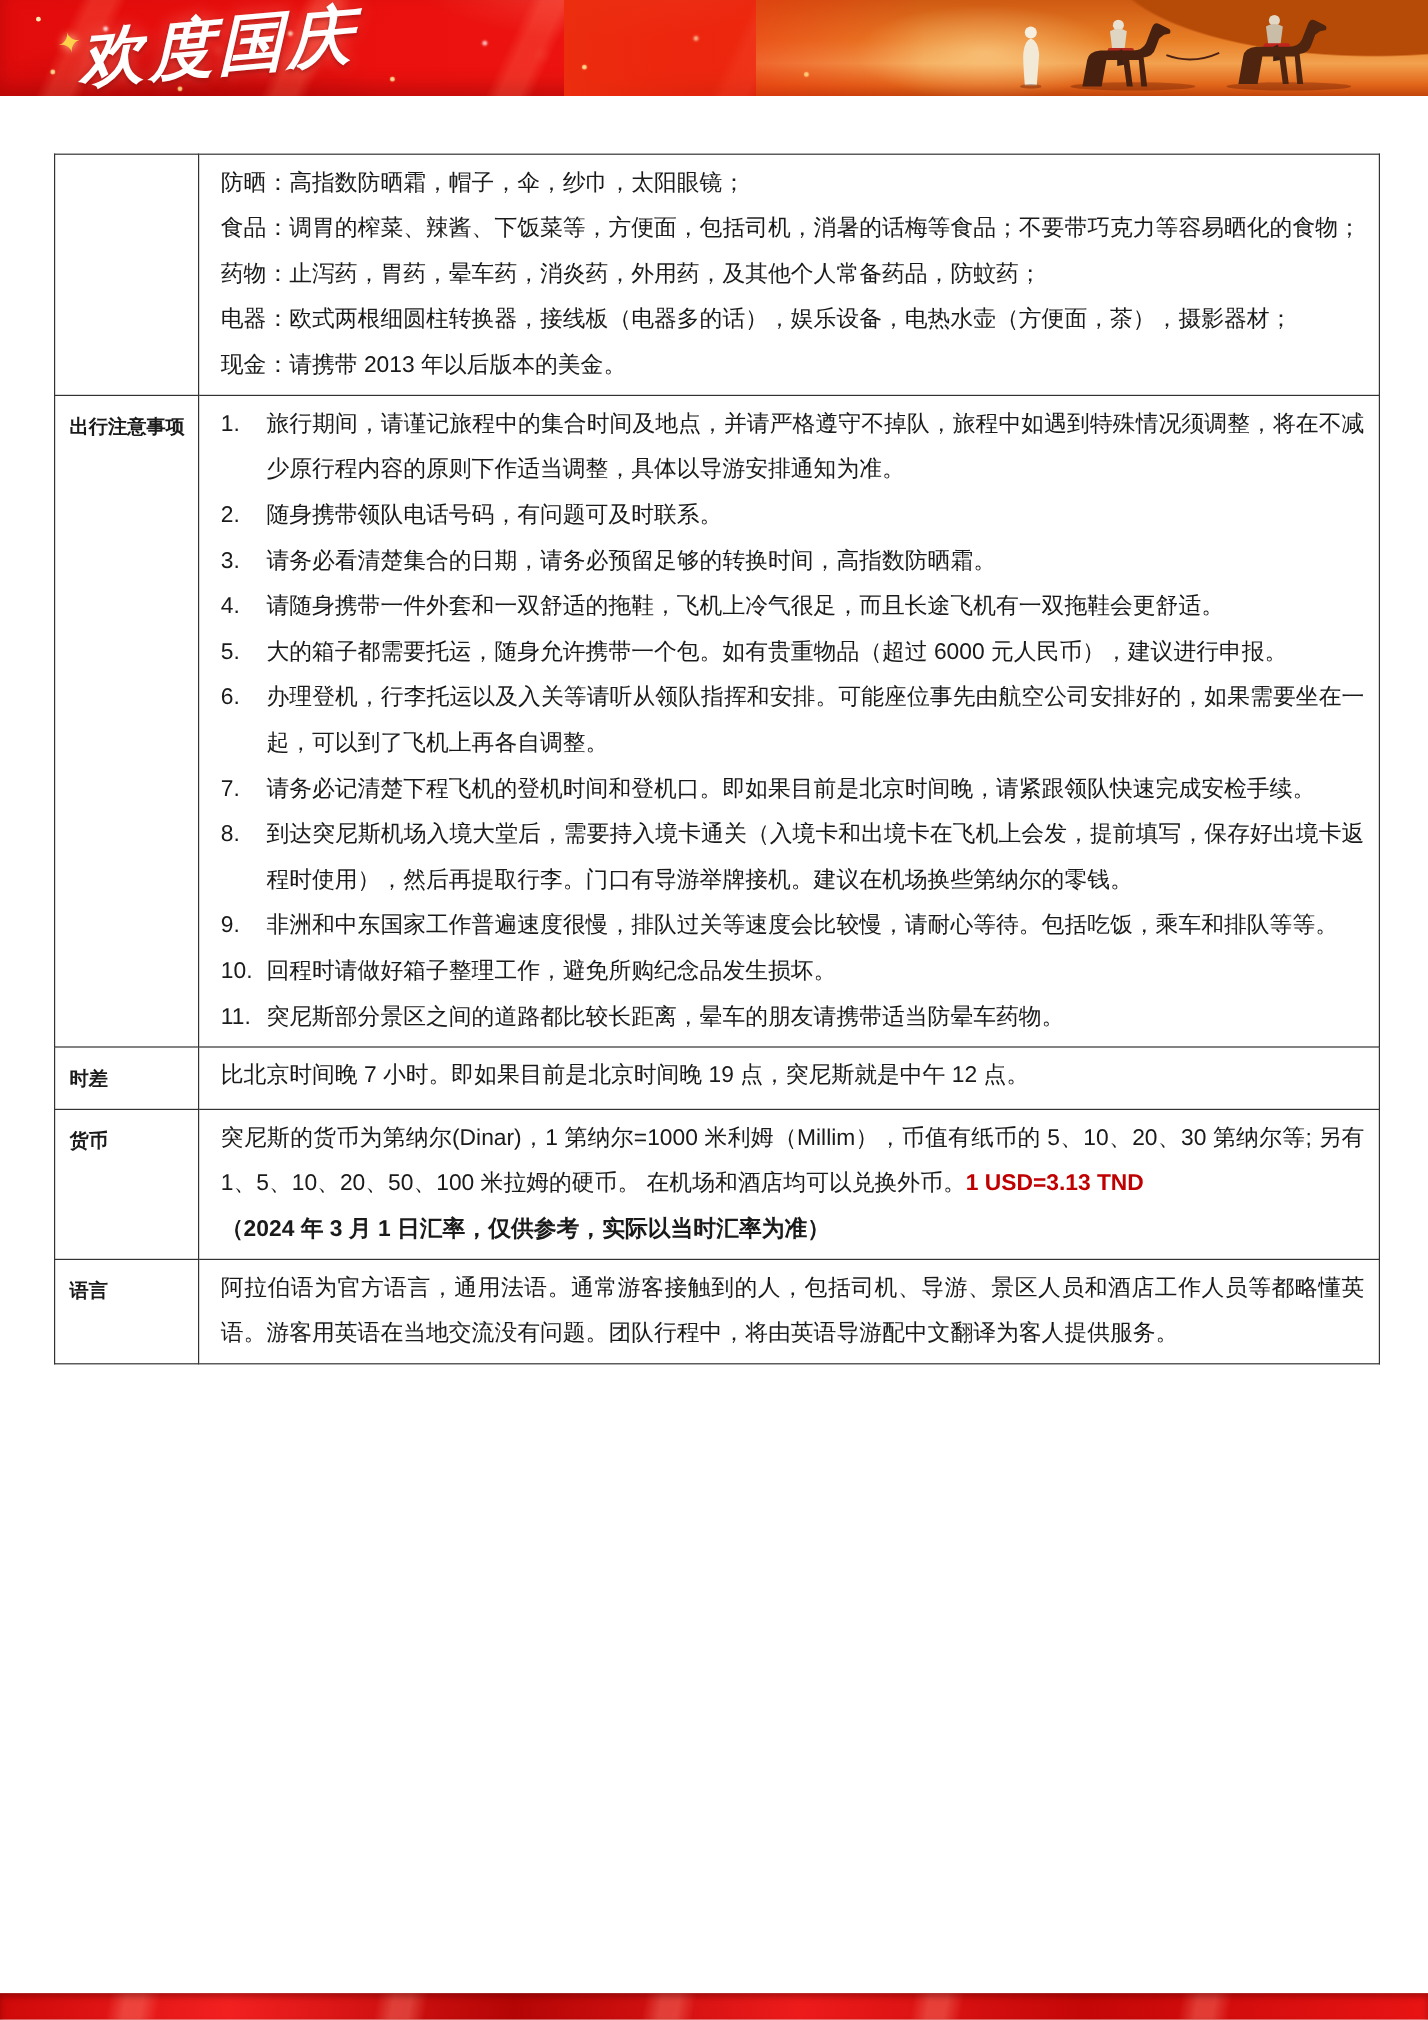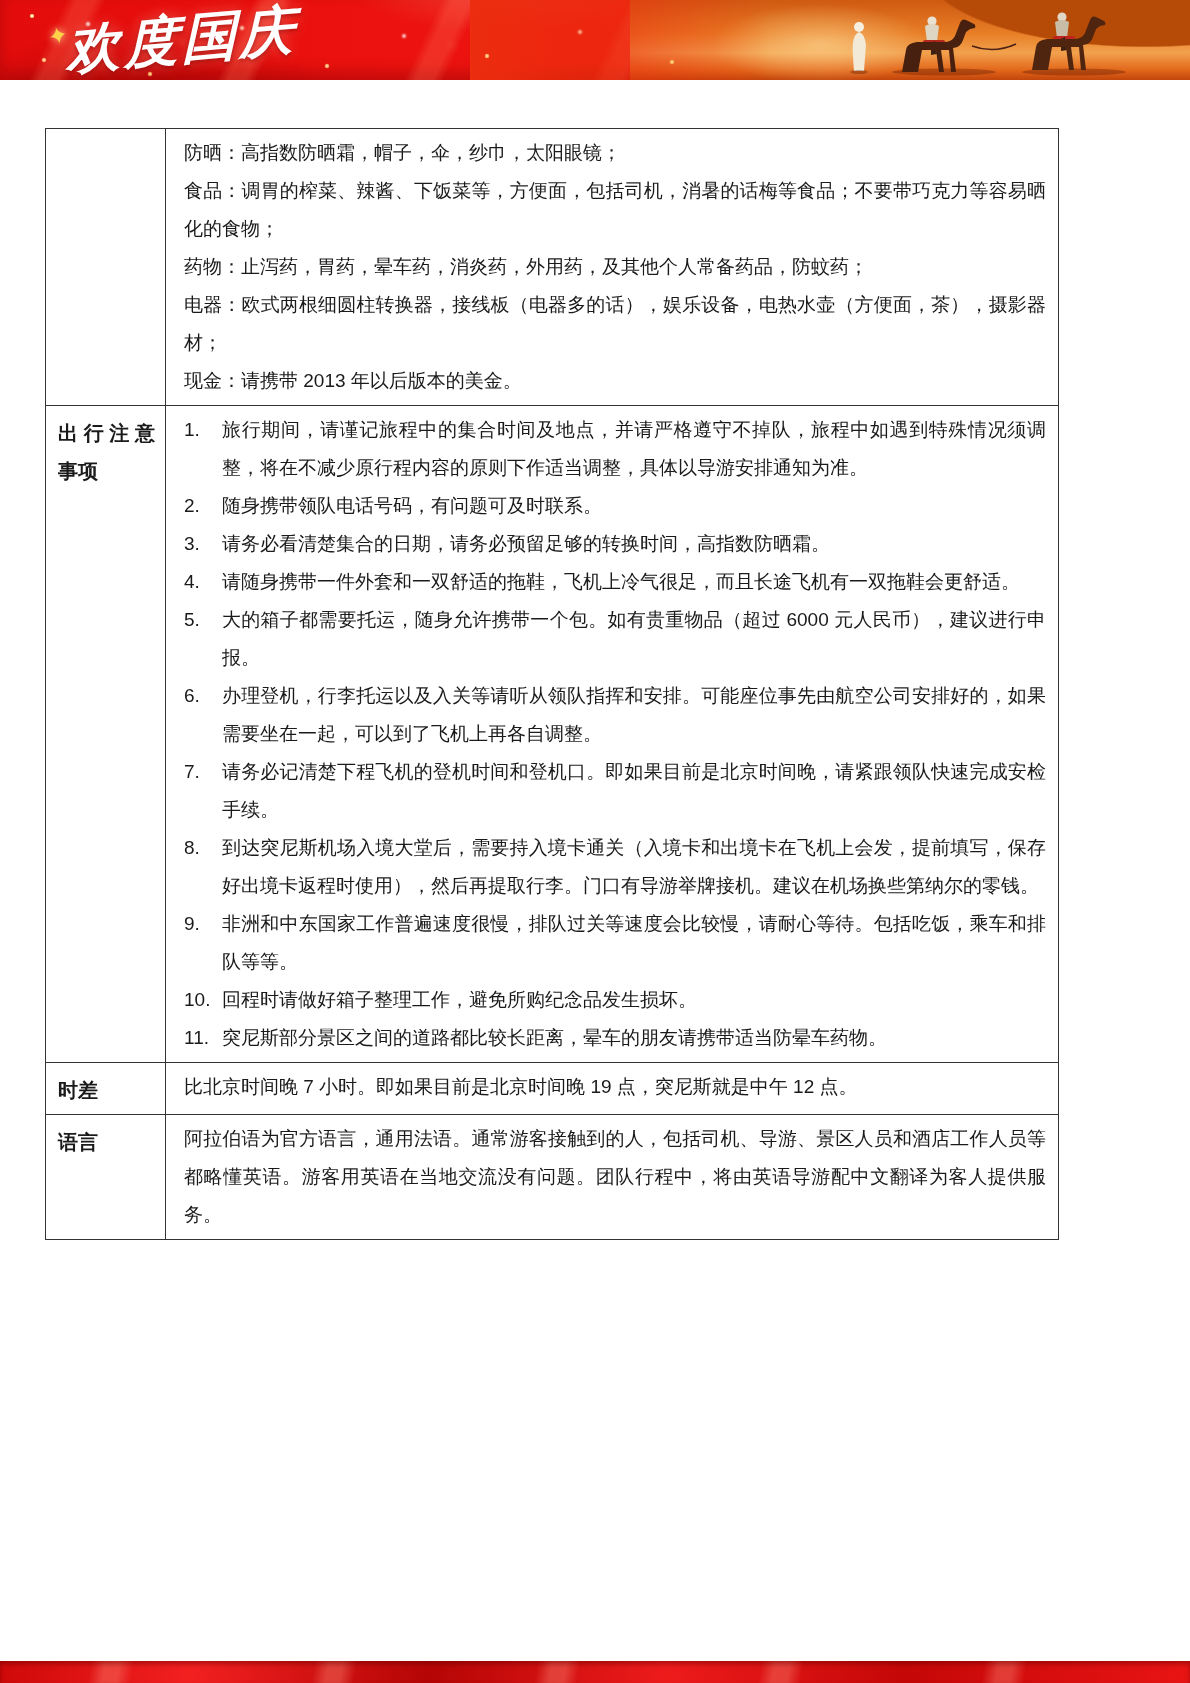--- a/index.html
+++ b/index.html
@@ -53,30 +53,30 @@
       210px 12px 2px rgba(255,240,210,.9), 295px 50px 1px #ffd98e, 372px 20px 2px rgba(255,255,255,.8),
       455px 40px 1px #ffd98e, 548px 16px 2px rgba(255,230,190,.8), 640px 46px 1px #ffce7a,
       150px 26px 6px rgba(255,220,170,.45), 420px 30px 7px rgba(255,220,170,.35);
   }
   .banner svg { position:absolute; bottom:4px; }
   .banner .caravan { right:46px; }
   .banner .walker { right:318px; bottom:6px; }
 
   
   .sheet {
-    position:absolute; top:128px; left:45px; width:1014px;
+    position:absolute; top:128px; left:45px; width:1105px;
     border-collapse:collapse; table-layout:fixed;
     font-size:19px; line-height:38px;
   }
   .sheet td {
     border:1px solid #333333; vertical-align:top;
     padding:5px 12px 5px 18px;
   }
   .sheet td.label {
-    width:120px; font-weight:bold; font-size:20px; padding:8px 10px 5px 12px;
+    width:120px; font-weight:bold; font-size:16px; padding:8px 10px 5px 12px;
     text-align:justify;
   }
   .sheet td.content p { text-align:justify; }
   .notes-list { list-style:none; }
   .notes-list li { display:flex; }
   .notes-list .num { flex:0 0 38px; }
   .notes-list .txt { flex:1 1 auto; text-align:justify; }
   .rate { color:#c00000; font-weight:bold; }
   .rate-note { font-weight:bold; display:block; }
 
@@ -196,20 +196,26 @@
   </tr>
 
 
   <tr>
     <td class="label">时差</td>
     <td class="content">
       <p>比北京时间晚 7 小时。即如果目前是北京时间晚 19 点，突尼斯就是中午 12 点。</p>
     </td>
   </tr>
 
+  <tr>
+    <td class="label">货币</td>
+    <td class="content">
+      <p><span>突尼斯的货币为第纳尔(Dinar)，1 第纳尔=1000 米利姆（Millim），币值有纸币的 5、10、20、30 第纳尔等; 另有 1、5、10、20、50、100 米拉姆的硬币。 在机场和酒店均可以兑换外币。</span><span class="rate">1 USD=3.13 TND</span><span class="rate-note">（2024 年 3 月 1 日汇率，仅供参考，实际以当时汇率为准）</span></p>
+    </td>
+  </tr>
 
   <tr>
     <td class="label">语言</td>
     <td class="content">
       <p>阿拉伯语为官方语言，通用法语。通常游客接触到的人，包括司机、导游、景区人员和酒店工作人员等都略懂英语。游客用英语在当地交流没有问题。团队行程中，将由英语导游配中文翻译为客人提供服务。</p>
     </td>
   </tr>
 
 </tbody>
   </table>

